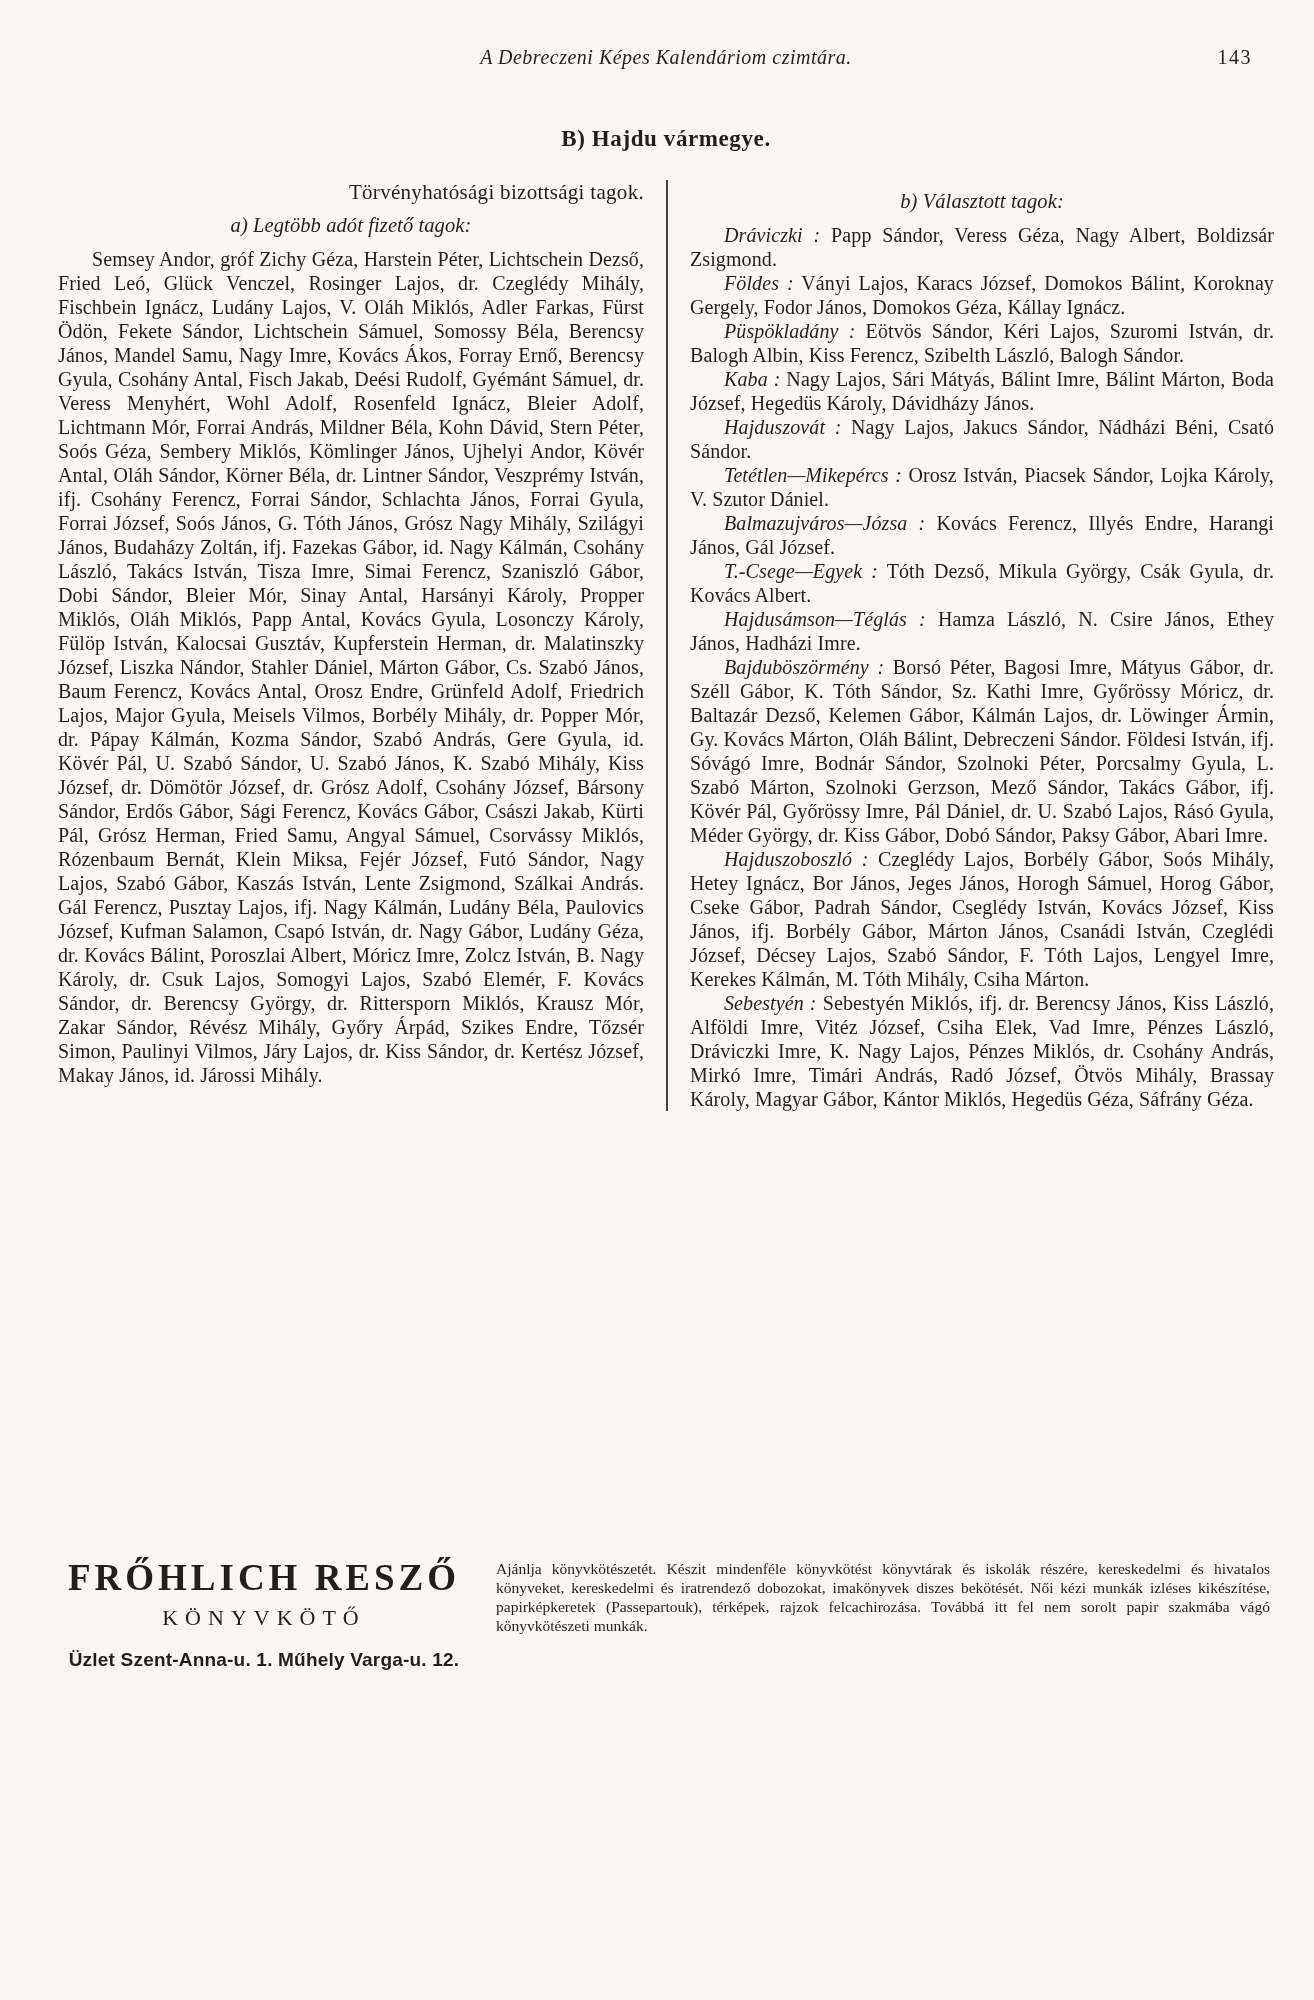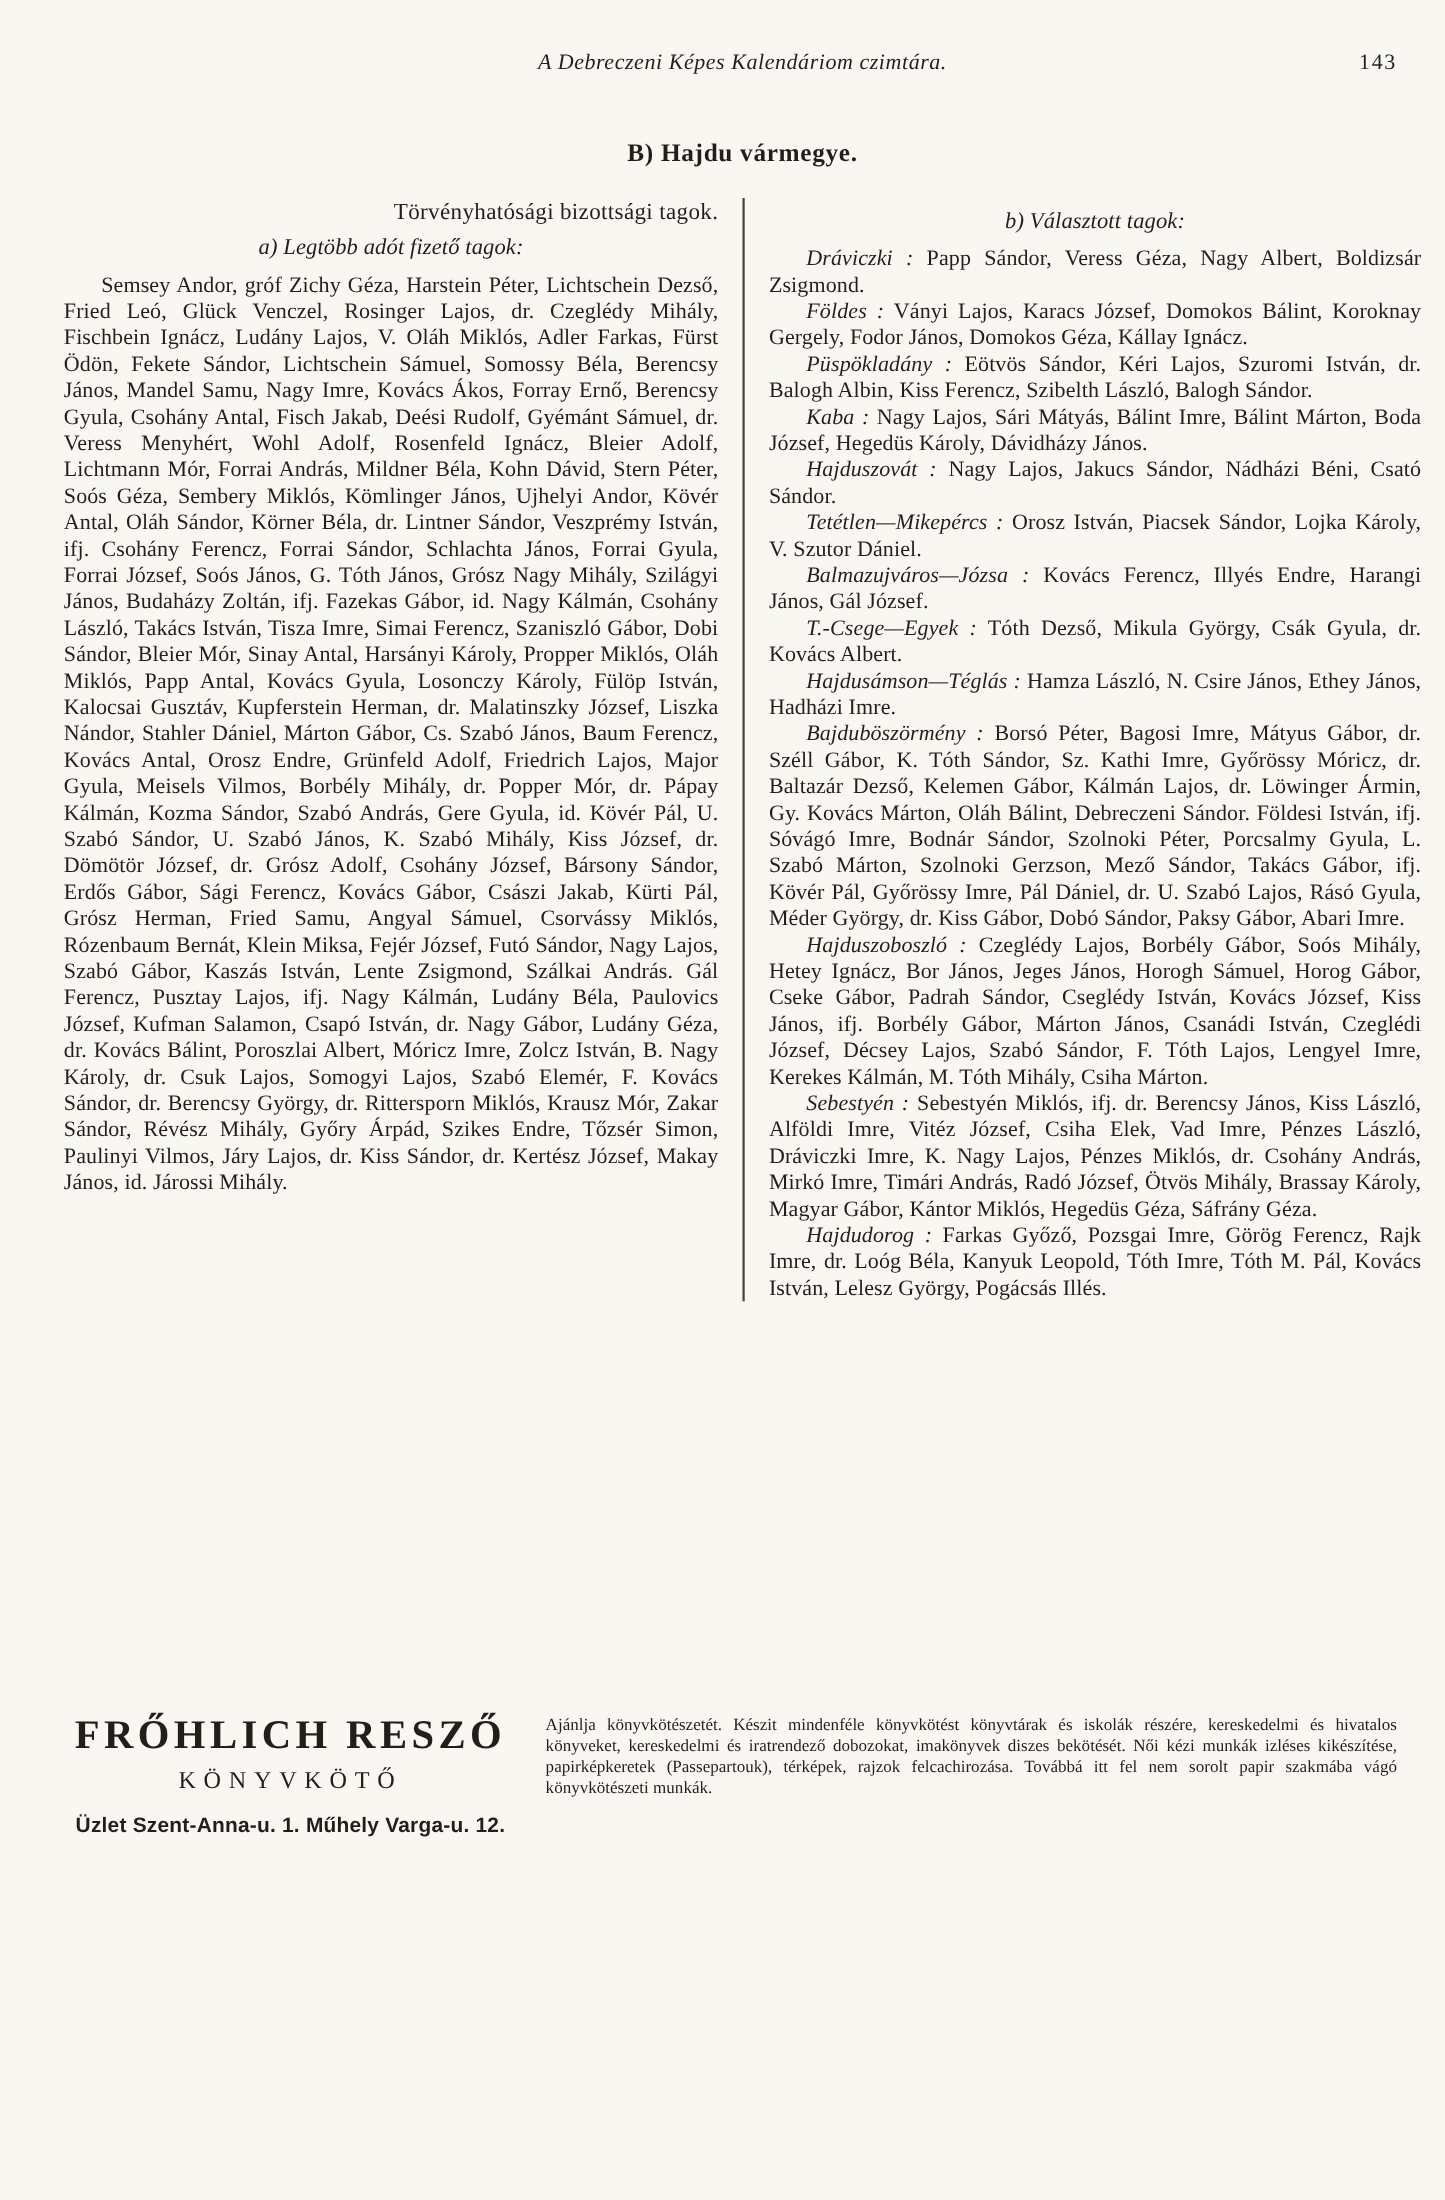--- a/index.html
+++ b/index.html
@@ -2,21 +2,21 @@
 <html><head>
 <meta charset="utf-8">
 <style>
   html, body { margin: 0; padding: 0; background: #e9e7e1; }
   .page {
     position: relative;
     width: 1314px;
     height: 2000px;
     margin: 0 auto;
     box-sizing: border-box;
-    padding: 46px 22px 0 58px;
+    padding: 46px 40px 0 58px;
     background: #f8f7f2;
     color: #221f1b;
     font-family: "Liberation Serif", "DejaVu Serif", serif;
   }
   .running-head {
     position: relative;
     height: 30px;
     font-style: italic;
     font-size: 20px;
     letter-spacing: .5px;
@@ -135,21 +135,20 @@
       <p class="entry"><span class="place">Püspökladány :</span> <span>Eötvös Sándor, Kéri Lajos, Szuromi István, dr. Balogh Albin, Kiss Ferencz, Szibelth László, Balogh Sándor.</span></p>
       <p class="entry"><span class="place">Kaba :</span> <span>Nagy Lajos, Sári Mátyás, Bálint Imre, Bálint Márton, Boda József, Hegedüs Károly, Dávidházy János.</span></p>
       <p class="entry"><span class="place">Hajduszovát :</span> <span>Nagy Lajos, Jakucs Sándor, Nádházi Béni, Csató Sándor.</span></p>
       <p class="entry"><span class="place">Tetétlen—Mikepércs :</span> <span>Orosz István, Piacsek Sándor, Lojka Károly, V. Szutor Dániel.</span></p>
       <p class="entry"><span class="place">Balmazujváros—Józsa :</span> <span>Kovács Ferencz, Illyés Endre, Harangi János, Gál József.</span></p>
       <p class="entry"><span class="place">T.-Csege—Egyek :</span> <span>Tóth Dezső, Mikula György, Csák Gyula, dr. Kovács Albert.</span></p>
       <p class="entry"><span class="place">Hajdusámson—Téglás :</span> <span>Hamza László, N. Csire János, Ethey János, Hadházi Imre.</span></p>
       <p class="entry"><span class="place">Bajduböszörmény :</span> <span>Borsó Péter, Bagosi Imre, Mátyus Gábor, dr. Széll Gábor, K. Tóth Sándor, Sz. Kathi Imre, Győrössy Móricz, dr. Baltazár Dezső, Kelemen Gábor, Kálmán Lajos, dr. Löwinger Ármin, Gy. Kovács Márton, Oláh Bálint, Debreczeni Sándor. Földesi István, ifj. Sóvágó Imre, Bodnár Sándor, Szolnoki Péter, Porcsalmy Gyula, L. Szabó Márton, Szolnoki Gerzson, Mező Sándor, Takács Gábor, ifj. Kövér Pál, Győrössy Imre, Pál Dániel, dr. U. Szabó Lajos, Rásó Gyula, Méder György, dr. Kiss Gábor, Dobó Sándor, Paksy Gábor, Abari Imre.</span></p>
       <p class="entry"><span class="place">Hajduszoboszló :</span> <span>Czeglédy Lajos, Borbély Gábor, Soós Mihály, Hetey Ignácz, Bor János, Jeges János, Horogh Sámuel, Horog Gábor, Cseke Gábor, Padrah Sándor, Cseglédy István, Kovács József, Kiss János, ifj. Borbély Gábor, Márton János, Csanádi István, Czeglédi József, Décsey Lajos, Szabó Sándor, F. Tóth Lajos, Lengyel Imre, Kerekes Kálmán, M. Tóth Mihály, Csiha Márton.</span></p>
       <p class="entry"><span class="place">Sebestyén :</span> <span>Sebestyén Miklós, ifj. dr. Berencsy János, Kiss László, Alföldi Imre, Vitéz József, Csiha Elek, Vad Imre, Pénzes László, Dráviczki Imre, K. Nagy Lajos, Pénzes Miklós, dr. Csohány András, Mirkó Imre, Timári András, Radó József, Ötvös Mihály, Brassay Károly, Magyar Gábor, Kántor Miklós, Hegedüs Géza, Sáfrány Géza.</span></p>
-      <p class="entry"><span class="place">Hajdudorog :</span> <span>Farkas Győző, Pozsgai Imre, Görög Ferencz, Rajk Imre, dr. Loóg Béla, Kanyuk Leopold, Tóth Imre, Tóth M. Pál, Kovács István, Lelesz György, Pogácsás Illés.</span></p>
     </section>
 
   </div>
 
   <div class="ad">
     <div class="ad-left">
       <div class="ad-name">FRŐHLICH RESZŐ</div>
       <div class="ad-role">KÖNYVKÖTŐ</div>
       <div class="ad-address">Üzlet Szent-Anna-u. 1. Műhely Varga-u. 12.</div>
     </div>

